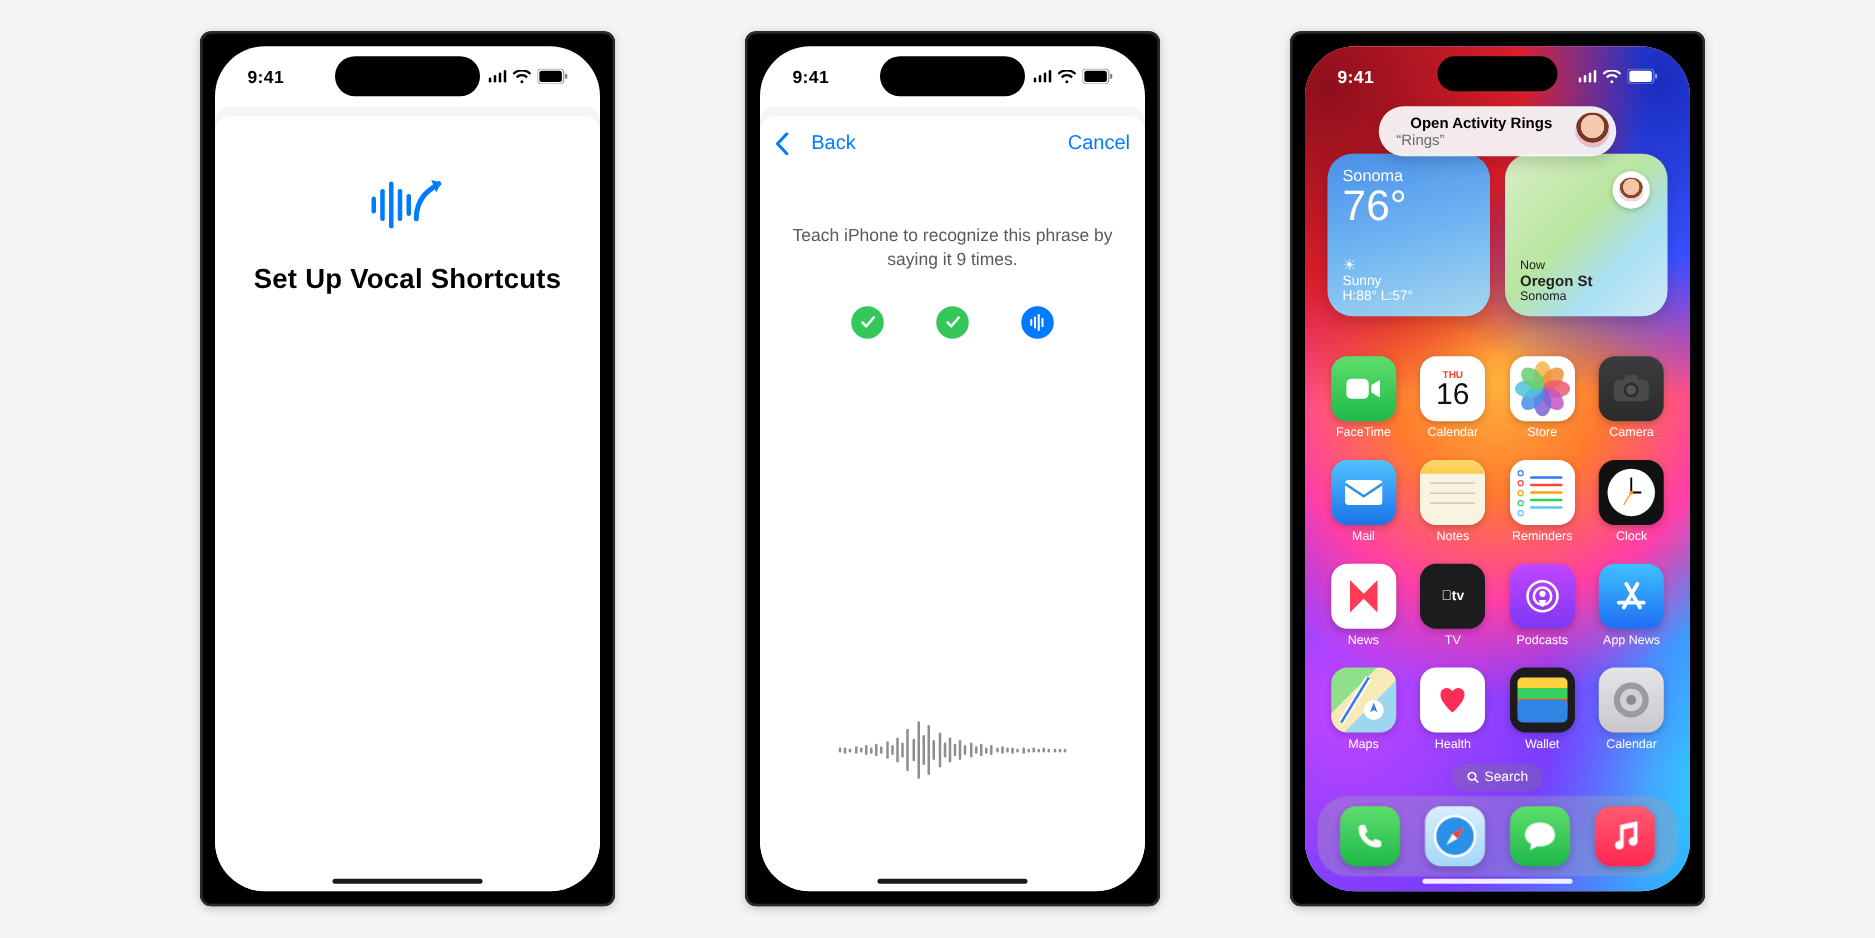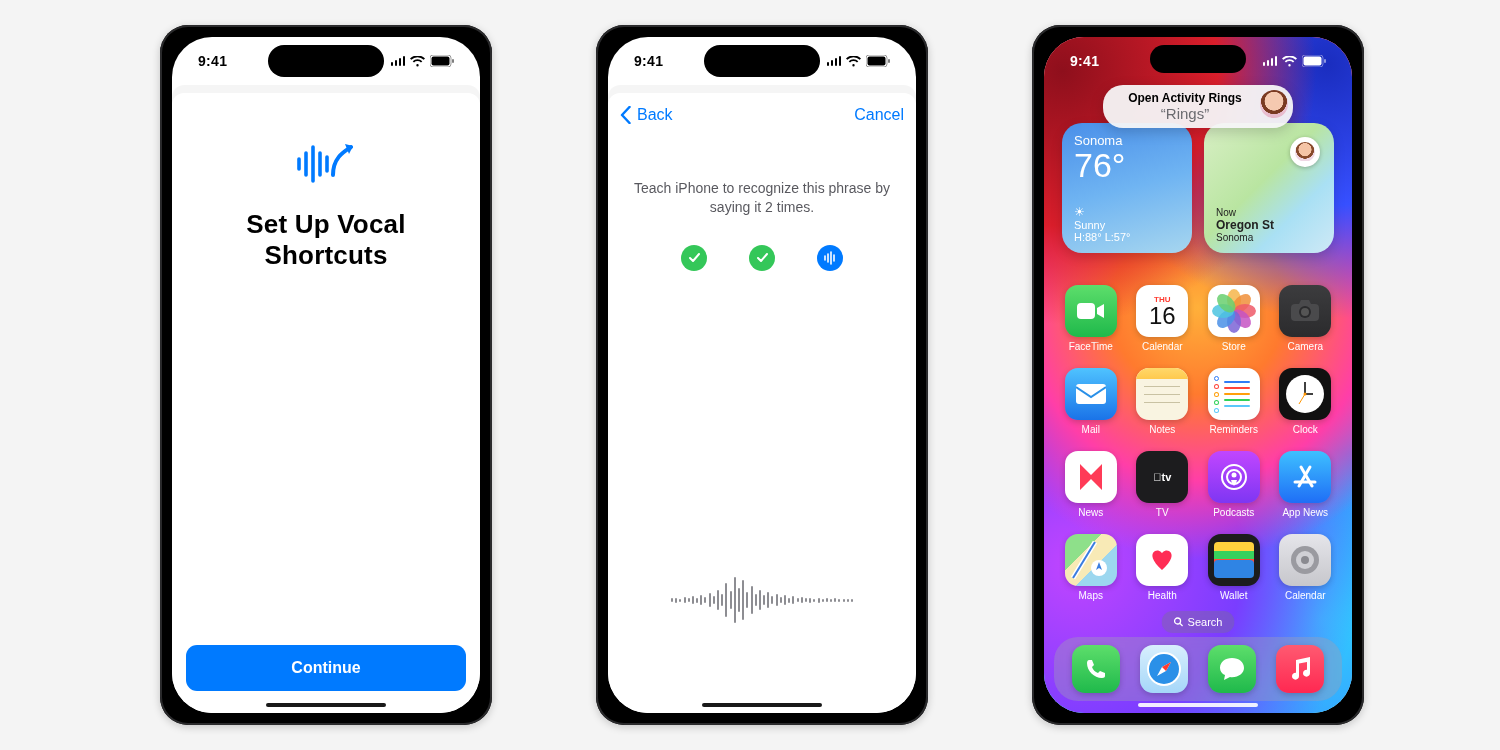--- a/index.html
+++ b/index.html
@@ -1,64 +1,64 @@
 <!DOCTYPE html>
 <html><head>
 <meta charset="utf-8">
 <style>
   :root{
     --bg:#f4f4f4; --black:#000; --white:#fff; --blue:#007aff; --green:#34c759;
     --gray:#8e8e93; --orange:#ff9500; --red:#ff3b30;
   }
   *{box-sizing:border-box;font-family:-apple-system,BlinkMacSystemFont,"SF Pro Text","Helvetica Neue",Arial,sans-serif;}
   body{margin:0;width:1500px;height:750px;background:var(--bg);display:flex;align-items:center;justify-content:center;gap:80px;}
-  .phone{width:332px;height:700px;background:var(--black);border-radius:28px;padding:12px;position:relative;box-shadow:inset 0 0 0 2px #2a2a2c,0 2px 8px rgba(0,0,0,.2);margin-left:24px;}
+  .phone{width:332px;height:700px;background:var(--black);border-radius:9px;padding:12px;position:relative;box-shadow:inset 0 0 0 2px #2a2a2c,0 2px 8px rgba(0,0,0,.2);margin-left:24px;}
   .phone::before,.phone::after{content:"";position:absolute;background:var(--black);border-radius:2px;}
   .screen{width:100%;height:100%;border-radius:40px;overflow:hidden;position:relative;background:var(--white);}
   
   .statusbar{position:absolute;top:0;left:0;right:0;height:48px;display:flex;align-items:center;justify-content:space-between;padding:0 26px;z-index:10;}
   .statusbar .time{font-size:14px;font-weight:600;letter-spacing:.3px;}
   .statusbar .right{display:flex;align-items:center;gap:5px;}
   .signal{display:flex;align-items:flex-end;gap:1.5px;}
   .signal i{width:2.5px;background:currentColor;border-radius:1px;}
   .signal i:nth-child(1){height:4px}.signal i:nth-child(2){height:6px}.signal i:nth-child(3){height:8px}.signal i:nth-child(4){height:10px}
   .wifi svg,.battery svg{display:block}
   .notch{position:absolute;top:8px;left:50%;transform:translateX(-50%);width:116px;height:32px;background:var(--black);border-radius:20px;z-index:11;}
   .di{width:96px;height:28px;border-radius:16px;}
   .sheet{position:absolute;top:56px;left:0;right:0;bottom:0;background:var(--white);border-radius:12px 12px 0 0;box-shadow:0 -8px 0 rgba(0,0,0,.04);}
   .home-ind{position:absolute;bottom:6px;left:50%;transform:translateX(-50%);width:120px;height:4px;background:#000;border-radius:3px;opacity:.9;}
   .phone3 .home-ind{background:#fff;}
   
   .hero{display:flex;flex-direction:column;align-items:center;text-align:center;padding:46px 24px 0;}
   .hero-icon{color:var(--blue);margin-bottom:16px;}
-  .title{font-size:26px;font-weight:700;line-height:1.2;letter-spacing:.2px;}
+  .title{font-size:22px;font-weight:700;line-height:1.2;letter-spacing:.2px;}
   .subtitle{font-size:14px;color:#3c3c43;opacity:.85;margin-top:14px;max-width:250px;line-height:1.35;}
   .cta{position:absolute;left:14px;right:14px;bottom:22px;height:46px;background:var(--blue);color:#fff;border:none;border-radius:11px;font-size:16px;font-weight:600;}
   
   .navbar{display:flex;align-items:center;justify-content:space-between;height:44px;padding:0 12px;color:var(--blue);font-size:16px;}
-  .navbar .back{display:flex;align-items:flex-start;gap:6px;}
+  .navbar .back{display:flex;align-items:flex-start;gap:18px;}
   .progress{display:flex;justify-content:center;gap:42px;margin-top:28px;}
   .dot{width:26px;height:26px;border-radius:50%;display:flex;align-items:center;justify-content:center;}
   .dot.green{background:var(--green);color:#fff;}
   .dot.blue{background:var(--blue);color:#fff;}
   .wave{position:absolute;left:0;right:0;bottom:90px;display:flex;justify-content:center;align-items:center;gap:2.2px;color:#8d8d92;}
   .wave i{width:2px;background:currentColor;border-radius:1px;display:block;}
   
   .homebg{position:absolute;inset:0;background:
     radial-gradient(circle at 6% 5%,#8e0f1c 0%,#d91e2b 22%,transparent 36%),
     radial-gradient(circle at 92% 4%,#1a2dbf 0%,#3750ff 20%,transparent 36%),
     radial-gradient(circle at 50% 40%,#ffb03a 0%,#ff7a2e 20%,#ff3ea8 40%,transparent 58%),
     radial-gradient(circle at 10% 78%,#c145ff 0%,#7a3dff 28%,transparent 48%),
     radial-gradient(circle at 90% 86%,#2fd0ff 0%,#3a8dff 26%,transparent 48%),
     linear-gradient(180deg,#ff2d55 0%,#ff6a3d 20%,#ffc24d 38%,#ff5fb8 52%,#a05cff 66%,#4a66ff 82%,#25c6ff 100%);
   }
   .phone3 .statusbar{color:#fff;}
   .pill{position:absolute;top:48px;left:50%;transform:translateX(-50%);background:rgba(245,245,247,.95);border-radius:20px;padding:6px 40px 6px 14px;min-width:190px;box-shadow:0 4px 14px rgba(0,0,0,.18);z-index:12;}
   .pill .t1{font-size:12px;font-weight:600;text-align:center;}
-  .pill .t2{font-size:15px;color:#6b6b70;text-align:center;}
+  .pill .t2{font-size:12px;color:#6b6b70;text-align:left;}
   .pill .avatar{position:absolute;right:5px;top:5px;width:28px;height:28px;border-radius:50%;background:radial-gradient(circle at 50% 40%,#f5c9b0 0 42%,#7a3a22 44% 58%,transparent 60%),linear-gradient(#f4dce8,#e7b6c9);}
   .widgets{position:absolute;top:86px;left:18px;right:18px;display:flex;gap:12px;z-index:5;}
   .widget{flex:1;height:130px;border-radius:20px;padding:10px 12px;color:#fff;position:relative;overflow:hidden;font-size:11px;box-shadow:0 4px 12px rgba(0,0,0,.15);}
   .wweather{background:linear-gradient(165deg,#4a8fe9 0%,#6fb4f2 50%,#a7d6ef 100%);}
   .wfind{background:linear-gradient(135deg,#d8efc4 0%,#b9e5a1 45%,#a9e0f4 70%,#cfe9f6 100%);}
   .wfind .now{position:absolute;bottom:10px;left:12px;color:#222;font-size:10px;}
   .wfind .now b{display:block;font-size:12px;}
   .wfind .pin{position:absolute;top:14px;right:14px;width:30px;height:30px;border-radius:50%;background:#fff;display:flex;align-items:center;justify-content:center;box-shadow:0 1px 4px rgba(0,0,0,.25);}
   .wfind .pin span{width:20px;height:20px;border-radius:50%;background:radial-gradient(circle at 50% 38%,#f5c4a6 0 40%,#884a2c 42% 56%,transparent 58%),#efd7e4;}
   .wfind .pin::after{content:"";position:absolute;bottom:-6px;left:50%;transform:translateX(-50%);border:6px solid transparent;border-top-color:#fff;}
@@ -132,21 +132,20 @@
               <line x1="18" y1="8" x2="18" y2="42"></line>
               <line x1="25" y1="14" x2="25" y2="36"></line>
               <line x1="32" y1="18" x2="32" y2="32"></line>
             </g>
             <path d="M38 36 C 38 18, 50 12, 56 8" stroke="#007aff" stroke-width="4" fill="none" stroke-linecap="round"></path>
             <path d="M50 5 L58 7 L54 15 Z" fill="#007aff"></path>
           </svg>
         </div>
         <div class="title">Set Up Vocal Shortcuts</div>
       </div>
-      <button class="cta">Continue</button>
     </div>
     <div class="home-ind"></div>
   </div>
 </div>
 
 <div class="phone">
   <div class="screen">
     <div class="notch"></div>
     <div class="statusbar" style="color:#000">
       <span class="time">9:41</span>
@@ -176,21 +175,21 @@
       <div class="navbar">
         <div class="back">
           <svg width="11" height="18" viewBox="0 0 11 18">
               <path d="M9.5 1 L2 9 L9.5 17" stroke="#007aff" stroke-width="2.5" fill="none" stroke-linecap="round" stroke-linejoin="round"></path>
             </svg>
           <span>Back</span>
         </div>
         <div>Cancel</div>
       </div>
       <div class="hero" style="padding-top:28px">
-        <div class="subtitle" style="max-width:260px">Teach iPhone to recognize this phrase by saying it 2 times.</div>
+        <div class="subtitle" style="max-width:260px">Teach iPhone to recognize this phrase by saying it 9 times.</div>
         <div class="progress">
           <div class="dot green">
               <svg width="13" height="13" viewBox="0 0 13 13">
                 <path d="M2 7 L5 10 L11 3" stroke="#fff" stroke-width="2" fill="none" stroke-linecap="round" stroke-linejoin="round"></path>
               </svg>
             </div>
           <div class="dot green">
               <svg width="13" height="13" viewBox="0 0 13 13">
                 <path d="M2 7 L5 10 L11 3" stroke="#fff" stroke-width="2" fill="none" stroke-linecap="round" stroke-linejoin="round"></path>
               </svg>

